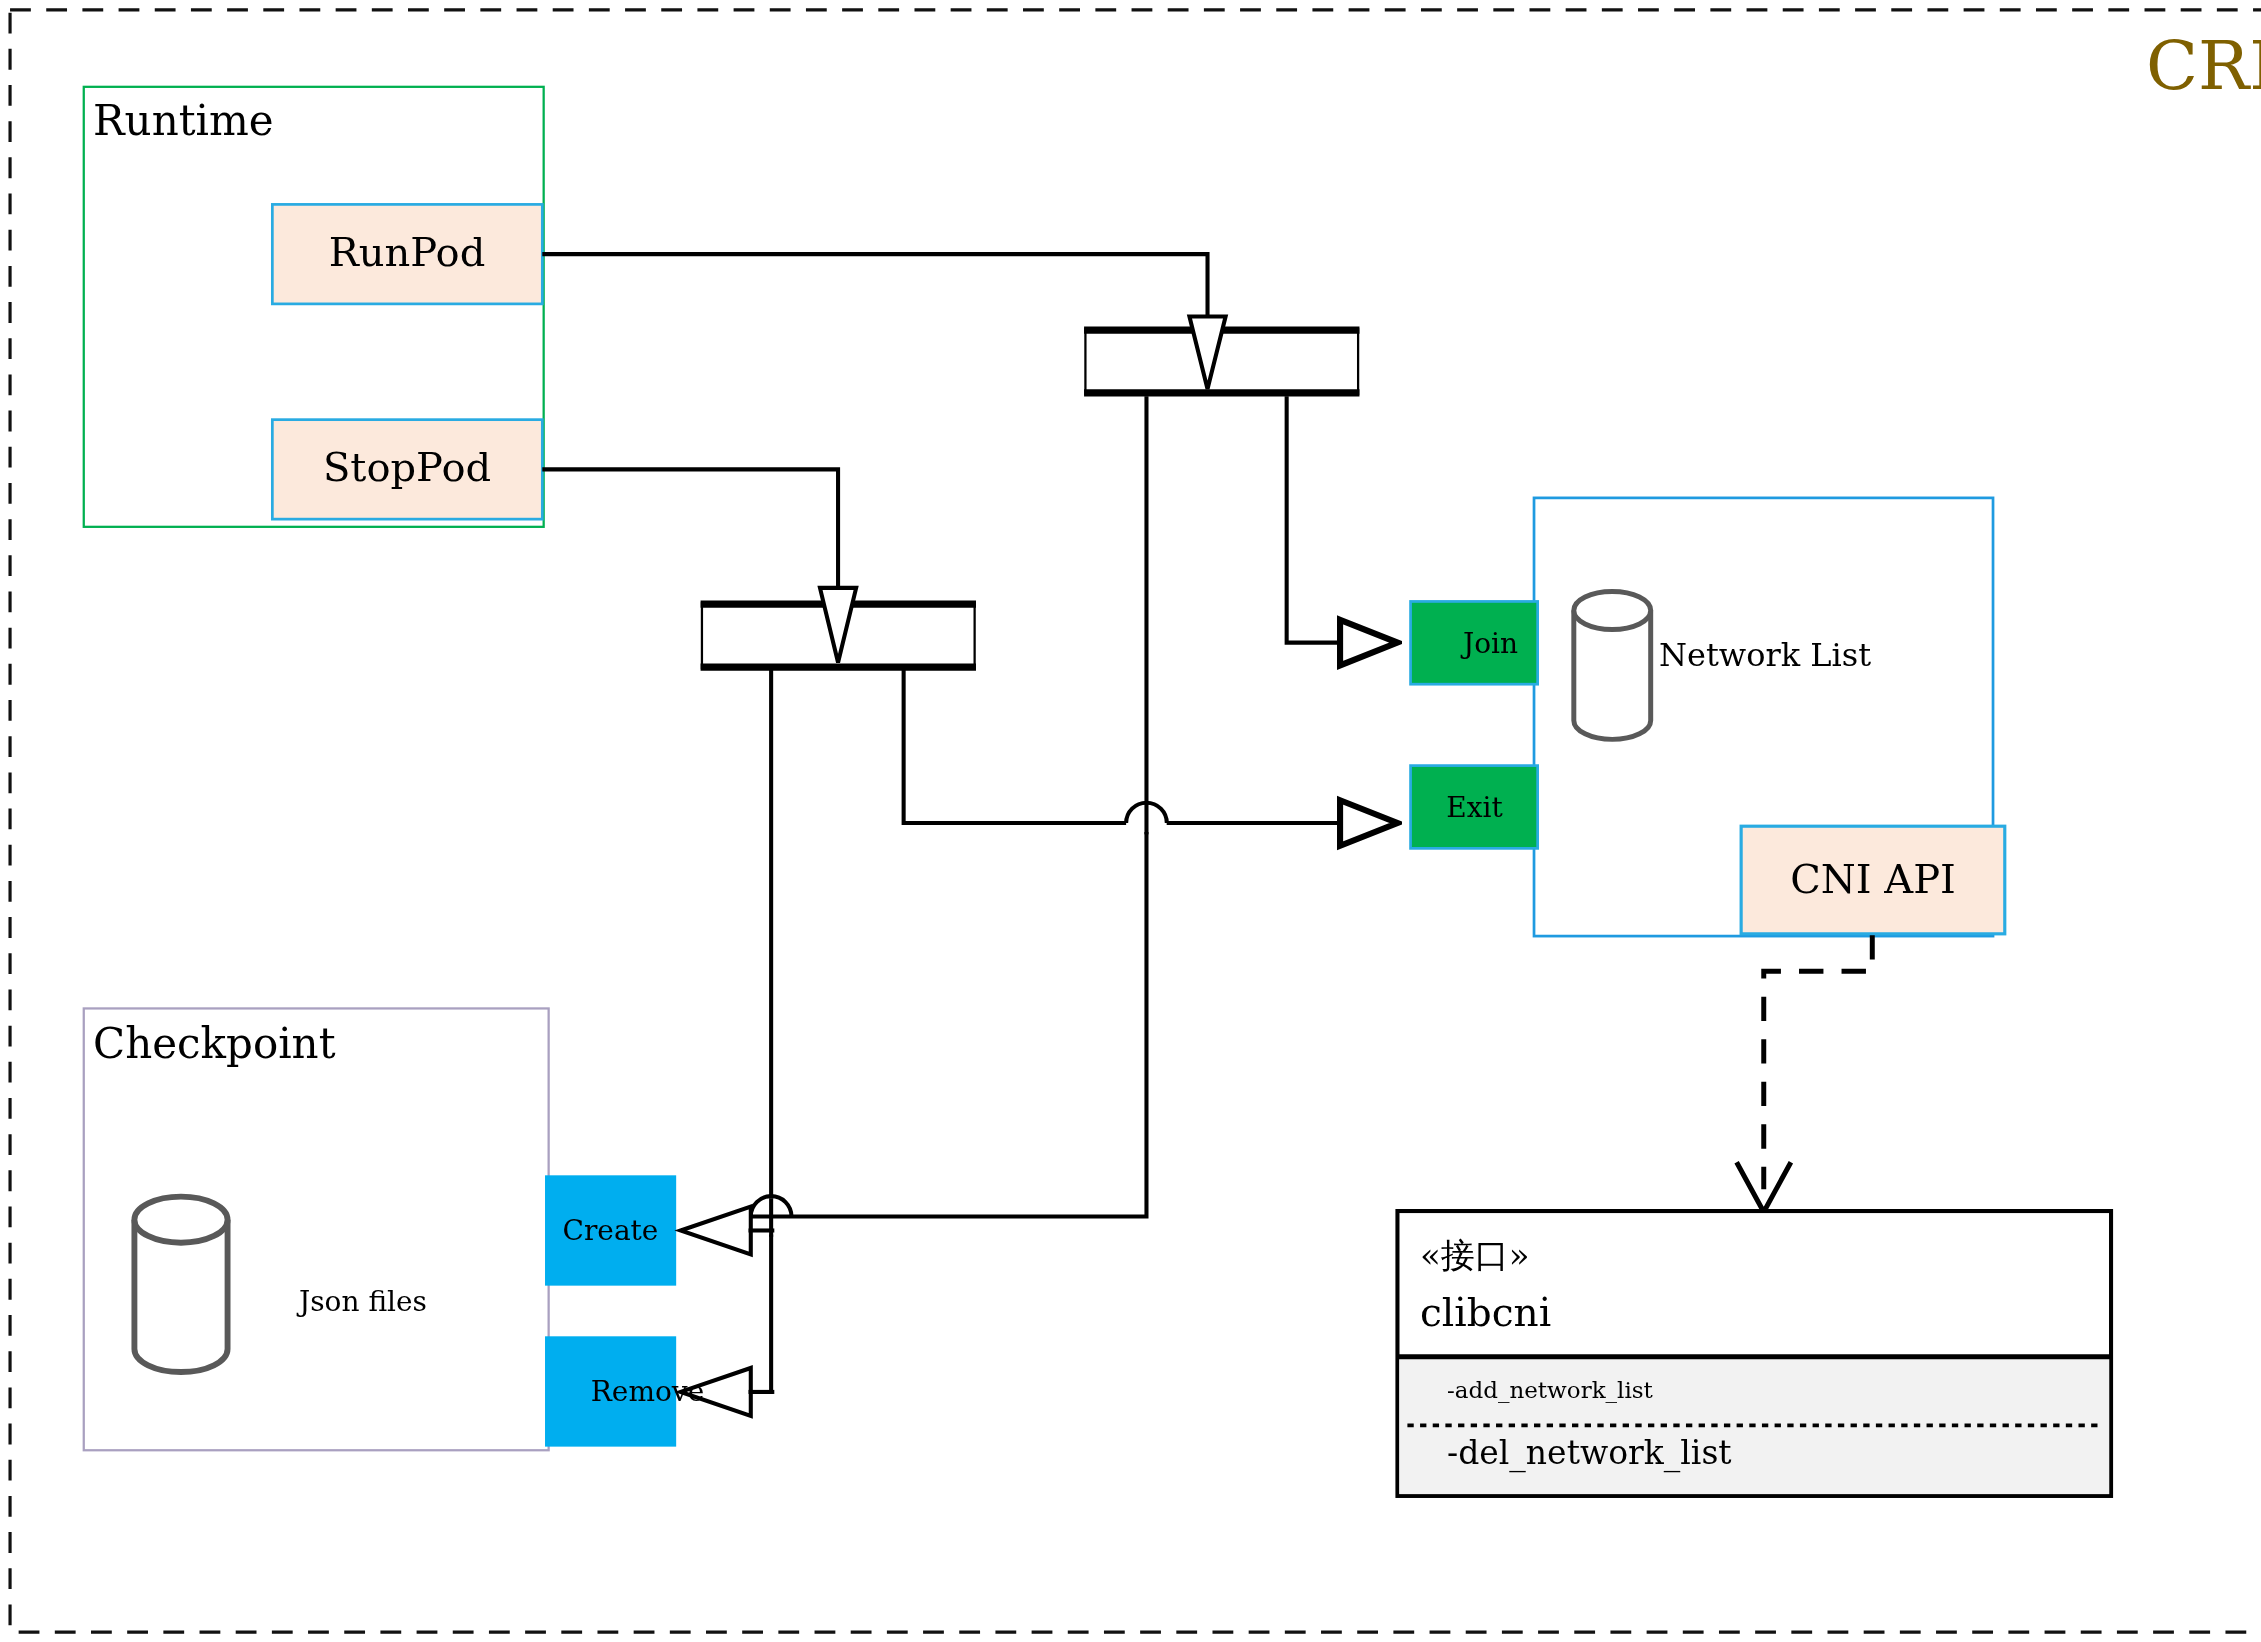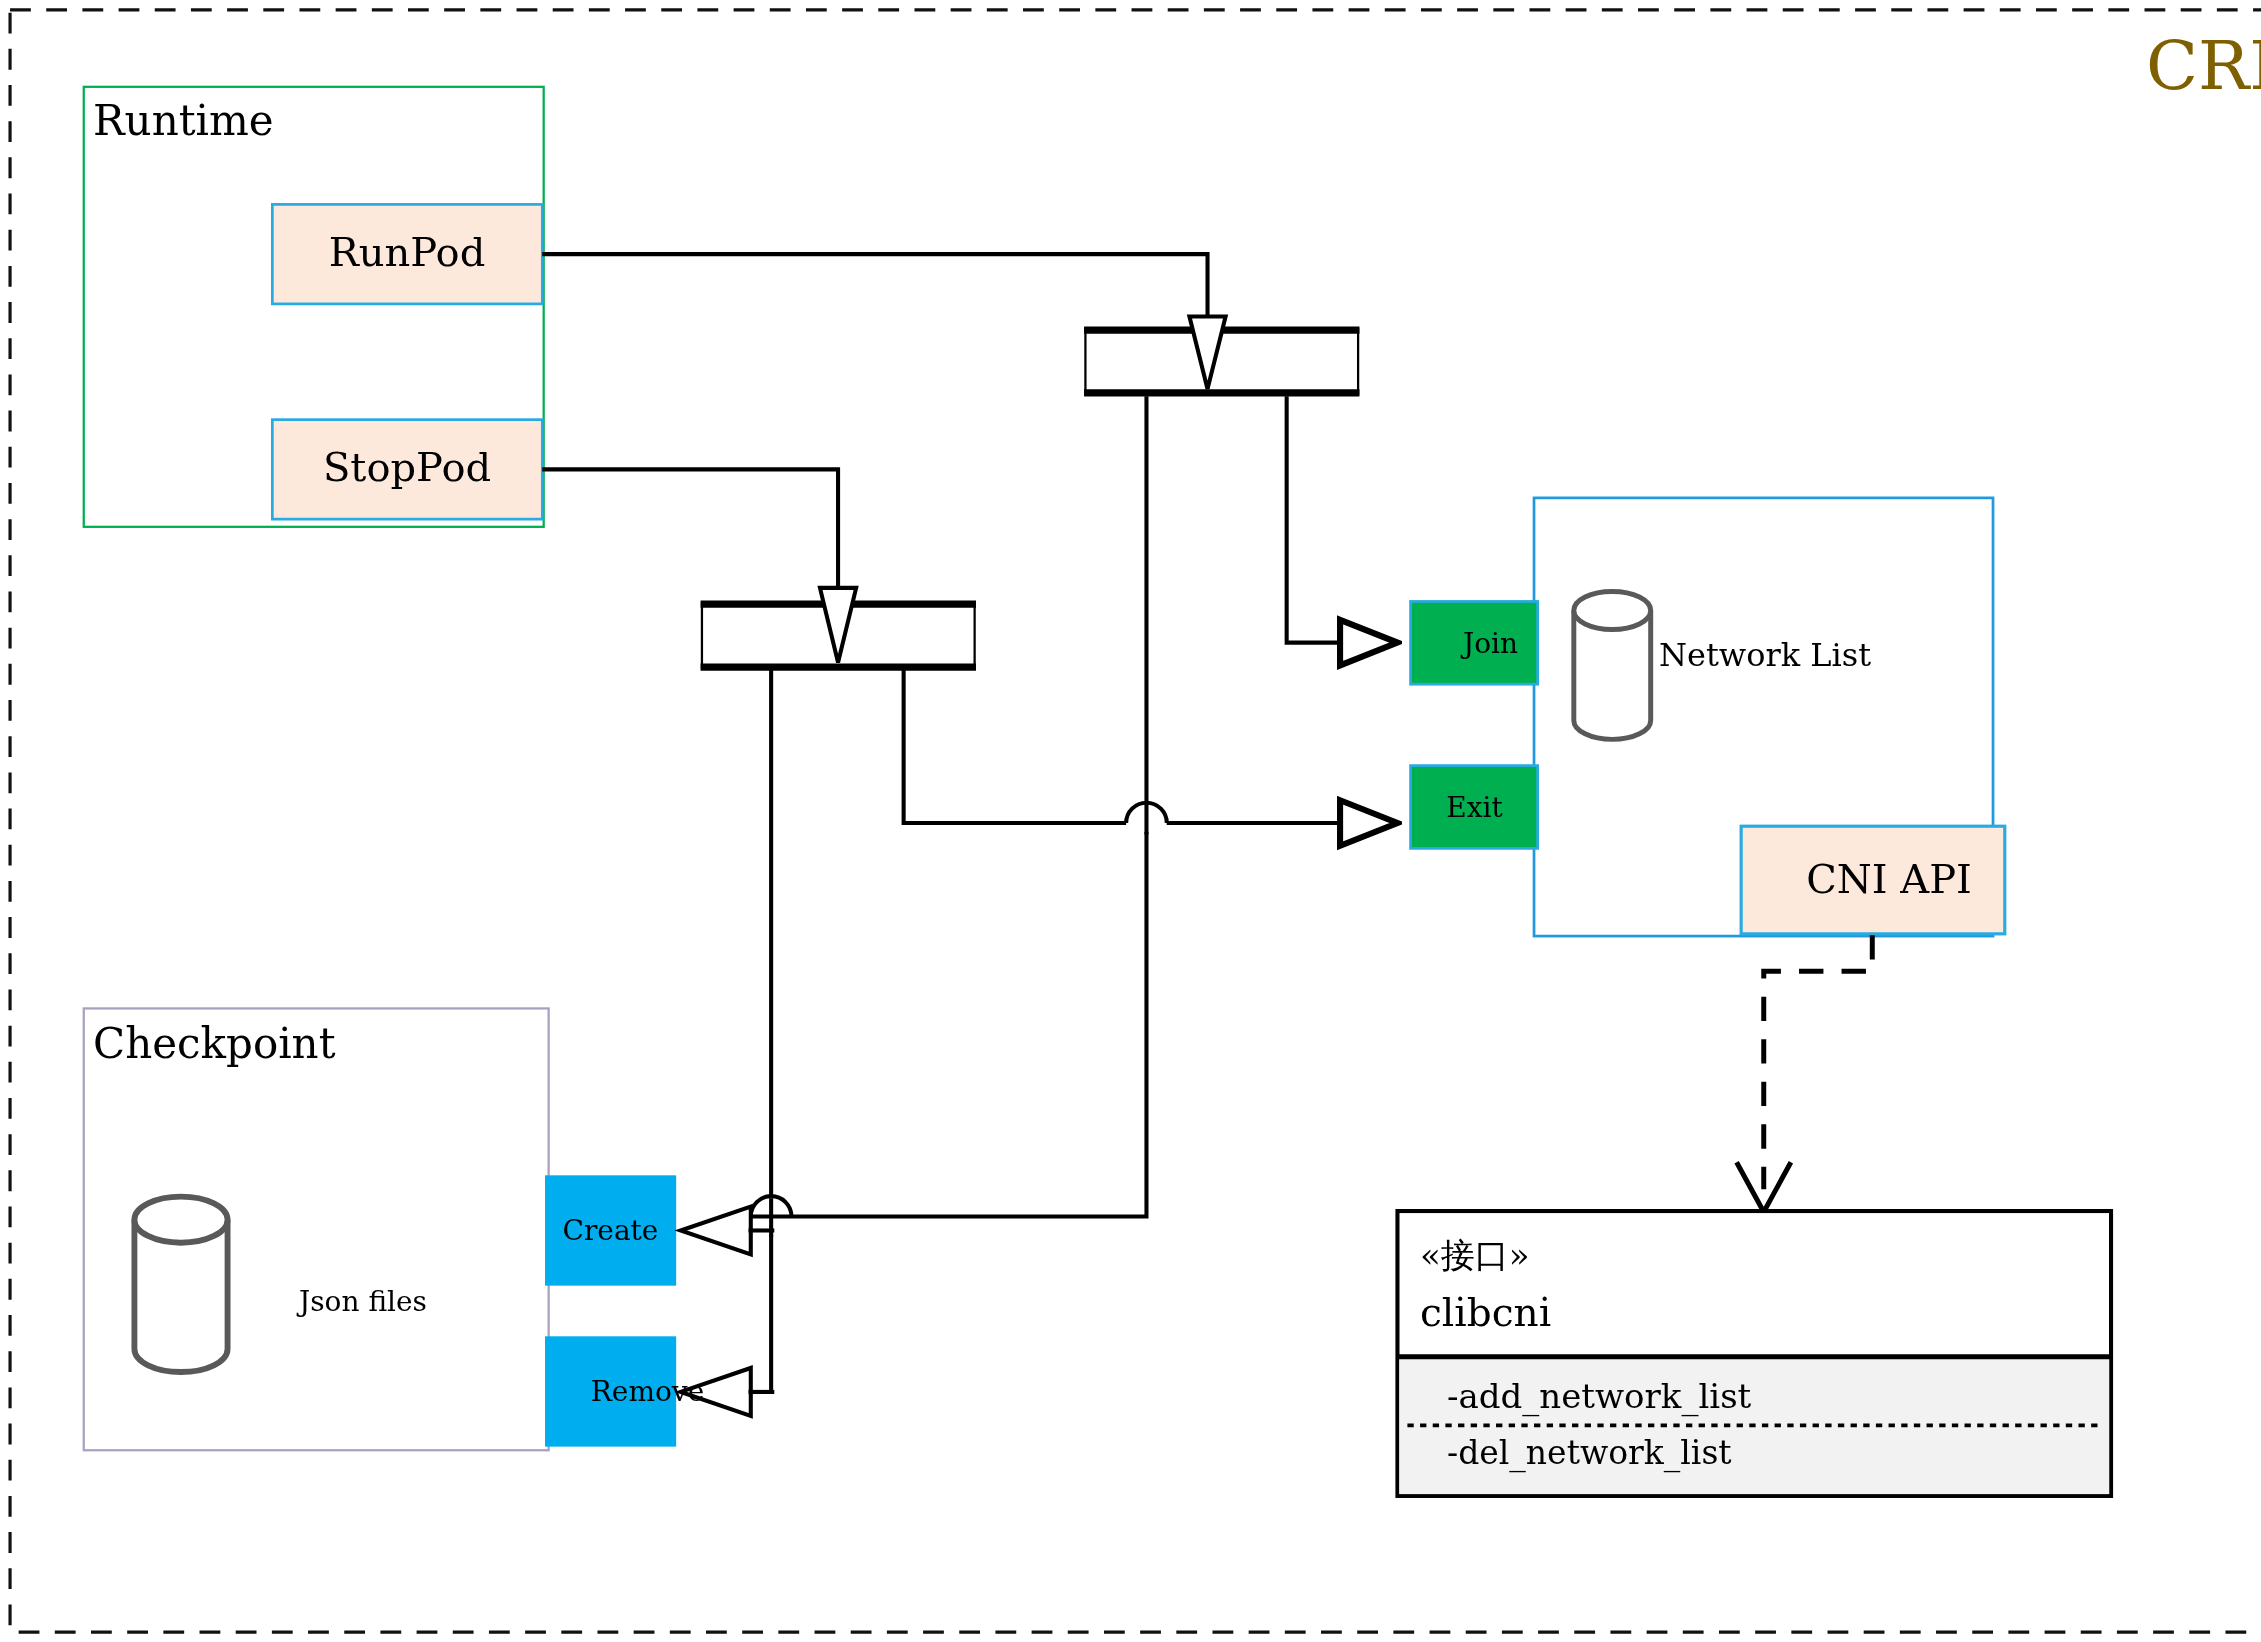--- a/index.html
+++ b/index.html
@@ -111,36 +111,36 @@
 
   <div class="lbl" style="left:93px;top:100px;font-size:42px;text-align:right;">Runtime</div>
 
   <div class="lbl" style="left:93px;top:1023px;font-size:42px;">Checkpoint</div>
 
 
   <div class="lbl" style="left:272px;top:232px;width:270px;text-align:center;font-size:40px;">RunPod</div>
 
   <div class="lbl" style="left:272px;top:447px;width:270px;text-align:center;font-size:40px;">StopPod</div>
 
-  <div class="lbl" style="left:1741px;top:859px;width:264px;text-align:center;font-size:40px;padding-left:16px;">CNI API</div>
+  <div class="lbl" style="left:1741px;top:859px;width:264px;text-align:center;font-size:40px;">CNI API</div>
 
   <div class="lbl" style="left:1411px;top:630px;width:127px;text-align:center;font-size:28px;padding-left:16px;">Join</div>
 
   <div class="lbl" style="left:1411px;top:794px;width:127px;text-align:center;font-size:28px;">Exit</div>
 
   <div class="lbl" style="left:545px;top:1217px;width:131px;text-align:center;font-size:28px;">Create</div>
 
   <div class="lbl" style="left:545px;top:1378px;width:131px;text-align:center;font-size:28px;padding-left:37px;">Remove</div>
 
   <div class="lbl" style="left:1659px;top:639px;font-size:32px;">Network List</div>
 
   <div class="lbl" style="left:299px;top:1288px;font-size:28px;text-align:center;">Json files</div>
 
   <div class="lbl" style="left:1420px;top:1238px;font-size:34px;">«接口»</div>
 
   <div class="lbl" style="left:1420px;top:1293px;font-size:39px;">clibcni</div>
 
-  <div class="lbl" style="left:1447px;top:1379px;font-size:34px;">-add_network_list</div>
+  <div class="lbl" style="left:1447px;top:1379px;font-size:23px;">-add_network_list</div>
 
   <div class="lbl" style="left:1447px;top:1436px;font-size:33px;">-del_network_list</div>
 
 </div>
 
 
 </body></html>

